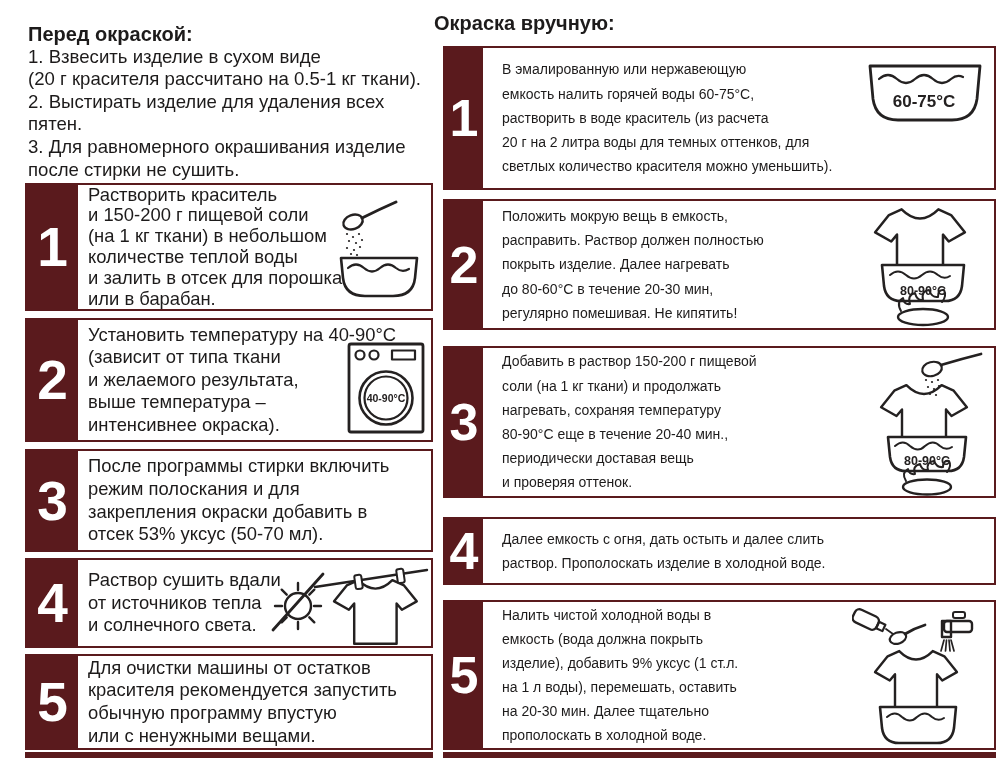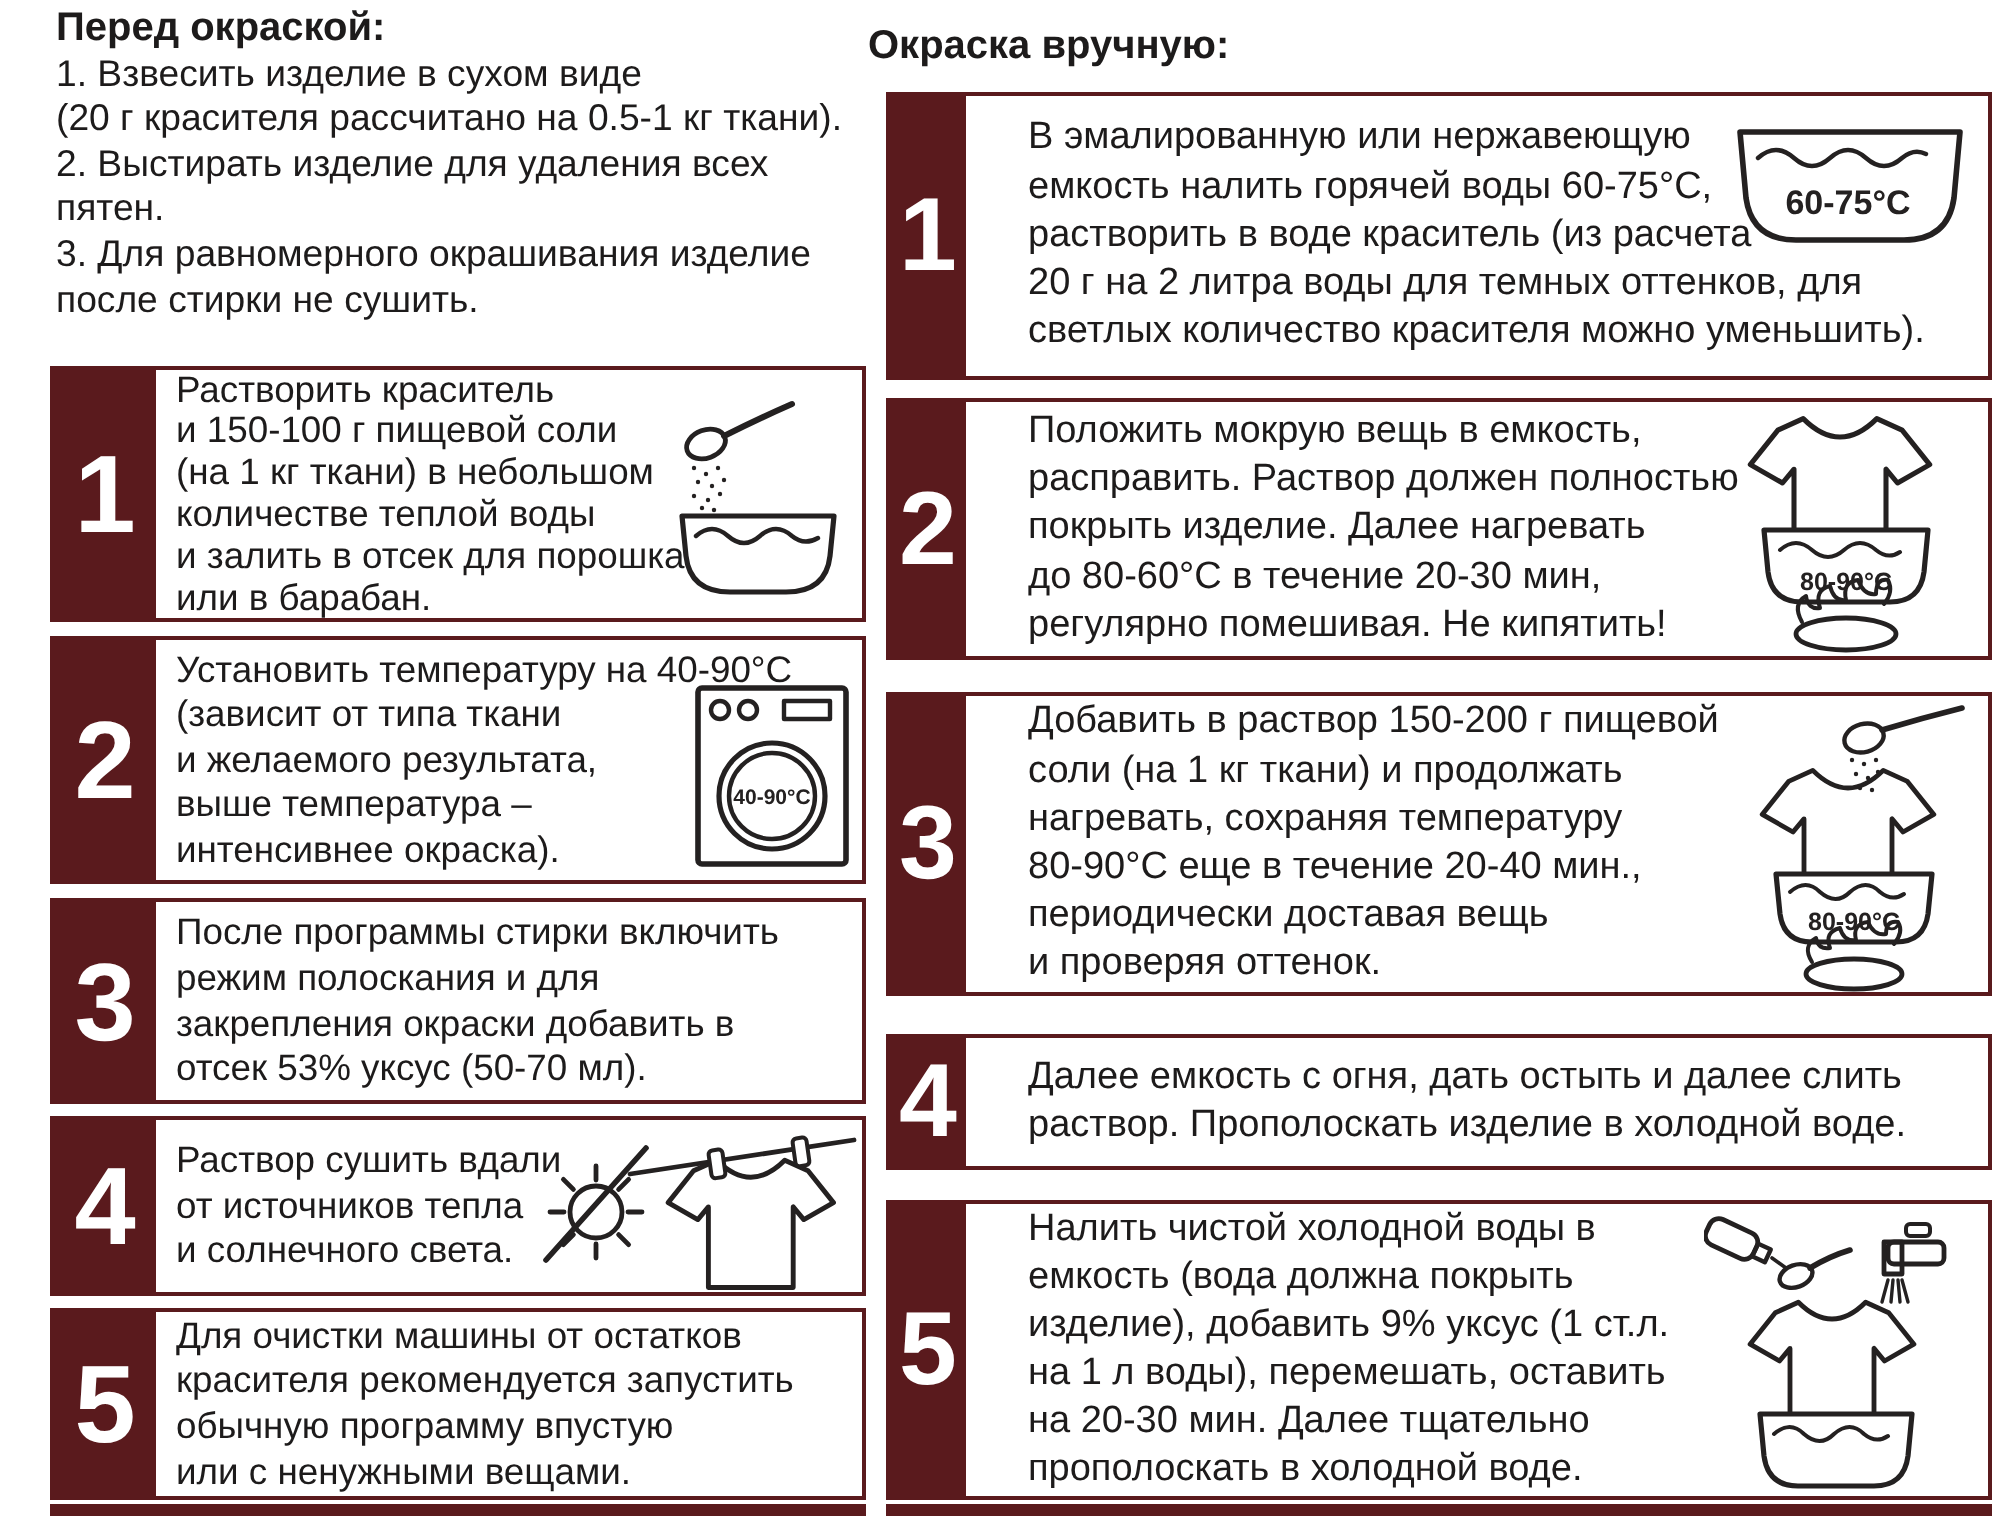--- a/index.html
+++ b/index.html
@@ -7,21 +7,21 @@
     --ink:#1d1b1b;
     --paper:#ffffff;
   }
   html,body{margin:0;padding:0;background:#fff;}
   .page{
     position:relative;width:1000px;height:763px;background:var(--paper);
     font-family:"Liberation Sans","DejaVu Sans",sans-serif;color:var(--ink);
     overflow:hidden;
   }
   .intro{position:absolute;left:28px;top:3px;width:428px;line-height:22.6px;font-size:18.6px;}
-  .intro-title,.section-title{font-weight:bold;font-size:20px;}
+  .intro-title,.section-title{font-weight:bold;font-size:20px;margin-top:20px;}
   .intro-text{white-space:pre-line;}
   .left-section-title{position:absolute;left:28px;top:160px;font-weight:bold;font-size:20px;}
   .right-section-title{position:absolute;left:434px;top:12px;font-weight:bold;font-size:20px;}
 
   .step-box{
     position:absolute;border:2px solid var(--accent);background:#fff;
     display:flex;align-items:stretch;box-sizing:border-box;
   }
   .num{
     background:var(--accent);color:#fff;display:flex;align-items:center;justify-content:center;
@@ -29,21 +29,21 @@
   }
   .lcol .num{width:51px;}
   .rcol .num{width:38px;font-size:52px;}
   .step-body{
     flex:1;display:flex;align-items:center;position:relative;
   }
   .step-text{
     white-space:pre-line;position:relative;z-index:2;
   }
   .lcol .step-text{padding-left:10px;font-size:18.4px;line-height:20.8px;}
-  .rcol .step-text{padding-left:31px;font-size:19px;line-height:24.2px;}
+  .rcol .step-text{padding-left:19px;font-size:14px;line-height:24.2px;}
   .lcol.lh23 .step-text{line-height:22.6px;}
   .rcol.lh24 .step-text{line-height:24px;}
   .step-icon{position:absolute;z-index:1;}
   svg{display:block;}
   svg *{stroke-linecap:round;stroke-linejoin:round;}
   .st{stroke:#242121;fill:none;}
   .fl{fill:#242121;stroke:none;}
   .wfill{fill:#fff;}
   .svgtxt{font-family:"Liberation Sans","DejaVu Sans",sans-serif;font-weight:bold;fill:#242121;stroke:none;}
   .cutoff{position:absolute;height:6px;background:var(--accent);}
@@ -61,21 +61,21 @@
 пятен.
 3. Для равномерного окрашивания изделие
 после стирки не сушить.</div>
   </div>
   <div class="right-section-title">Окраска вручную:</div>
 
   <div class="step-box lcol" style="left:25px;top:183px;width:408px;height:128px;">
     <div class="num">1</div>
     <div class="step-body">
       <div class="step-text">Растворить краситель
-и 150-100 г пищевой соли
+и 150-200 г пищевой соли
 (на 1 кг ткани) в небольшом
 количестве теплой воды
 и залить в отсек для порошка
 или в барабан.</div>
       <div class="step-icon" style="right:8px;top:12px;">
         <svg width="88" height="102" viewBox="0 0 88 102">
           <ellipse class="st" cx="18" cy="25" rx="10" ry="7" stroke-width="2.4" transform="rotate(-20 18 25)"></ellipse>
           <path class="st" d="M27,21 Q45,12 61,5" stroke-width="3"></path>
           <g class="fl">
             <circle cx="12" cy="37" r="1.1"></circle>

